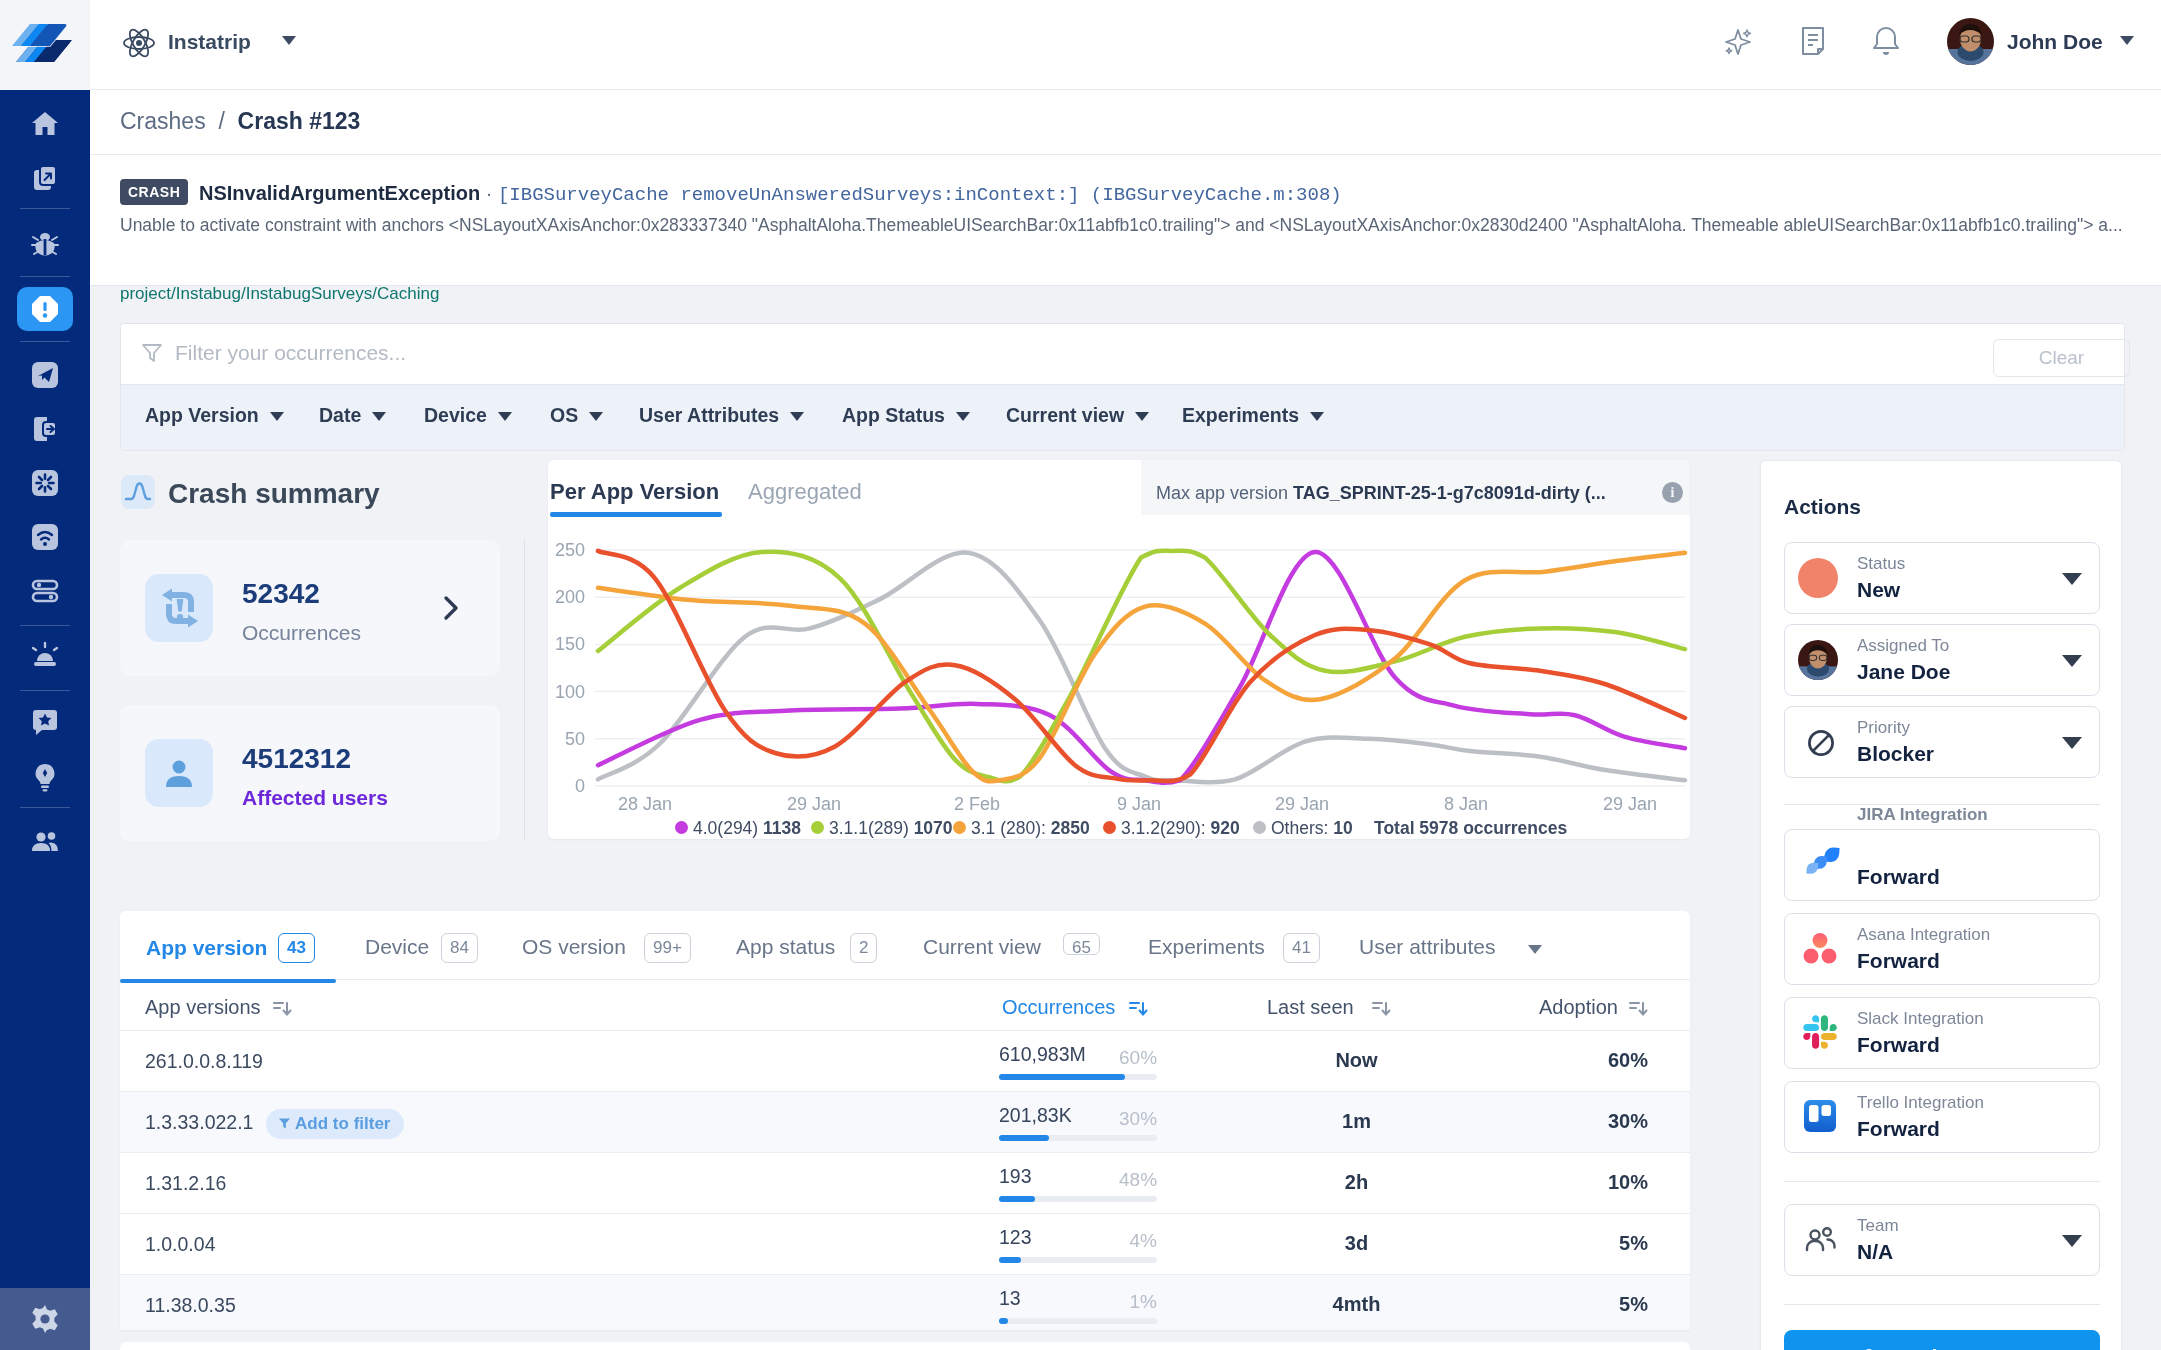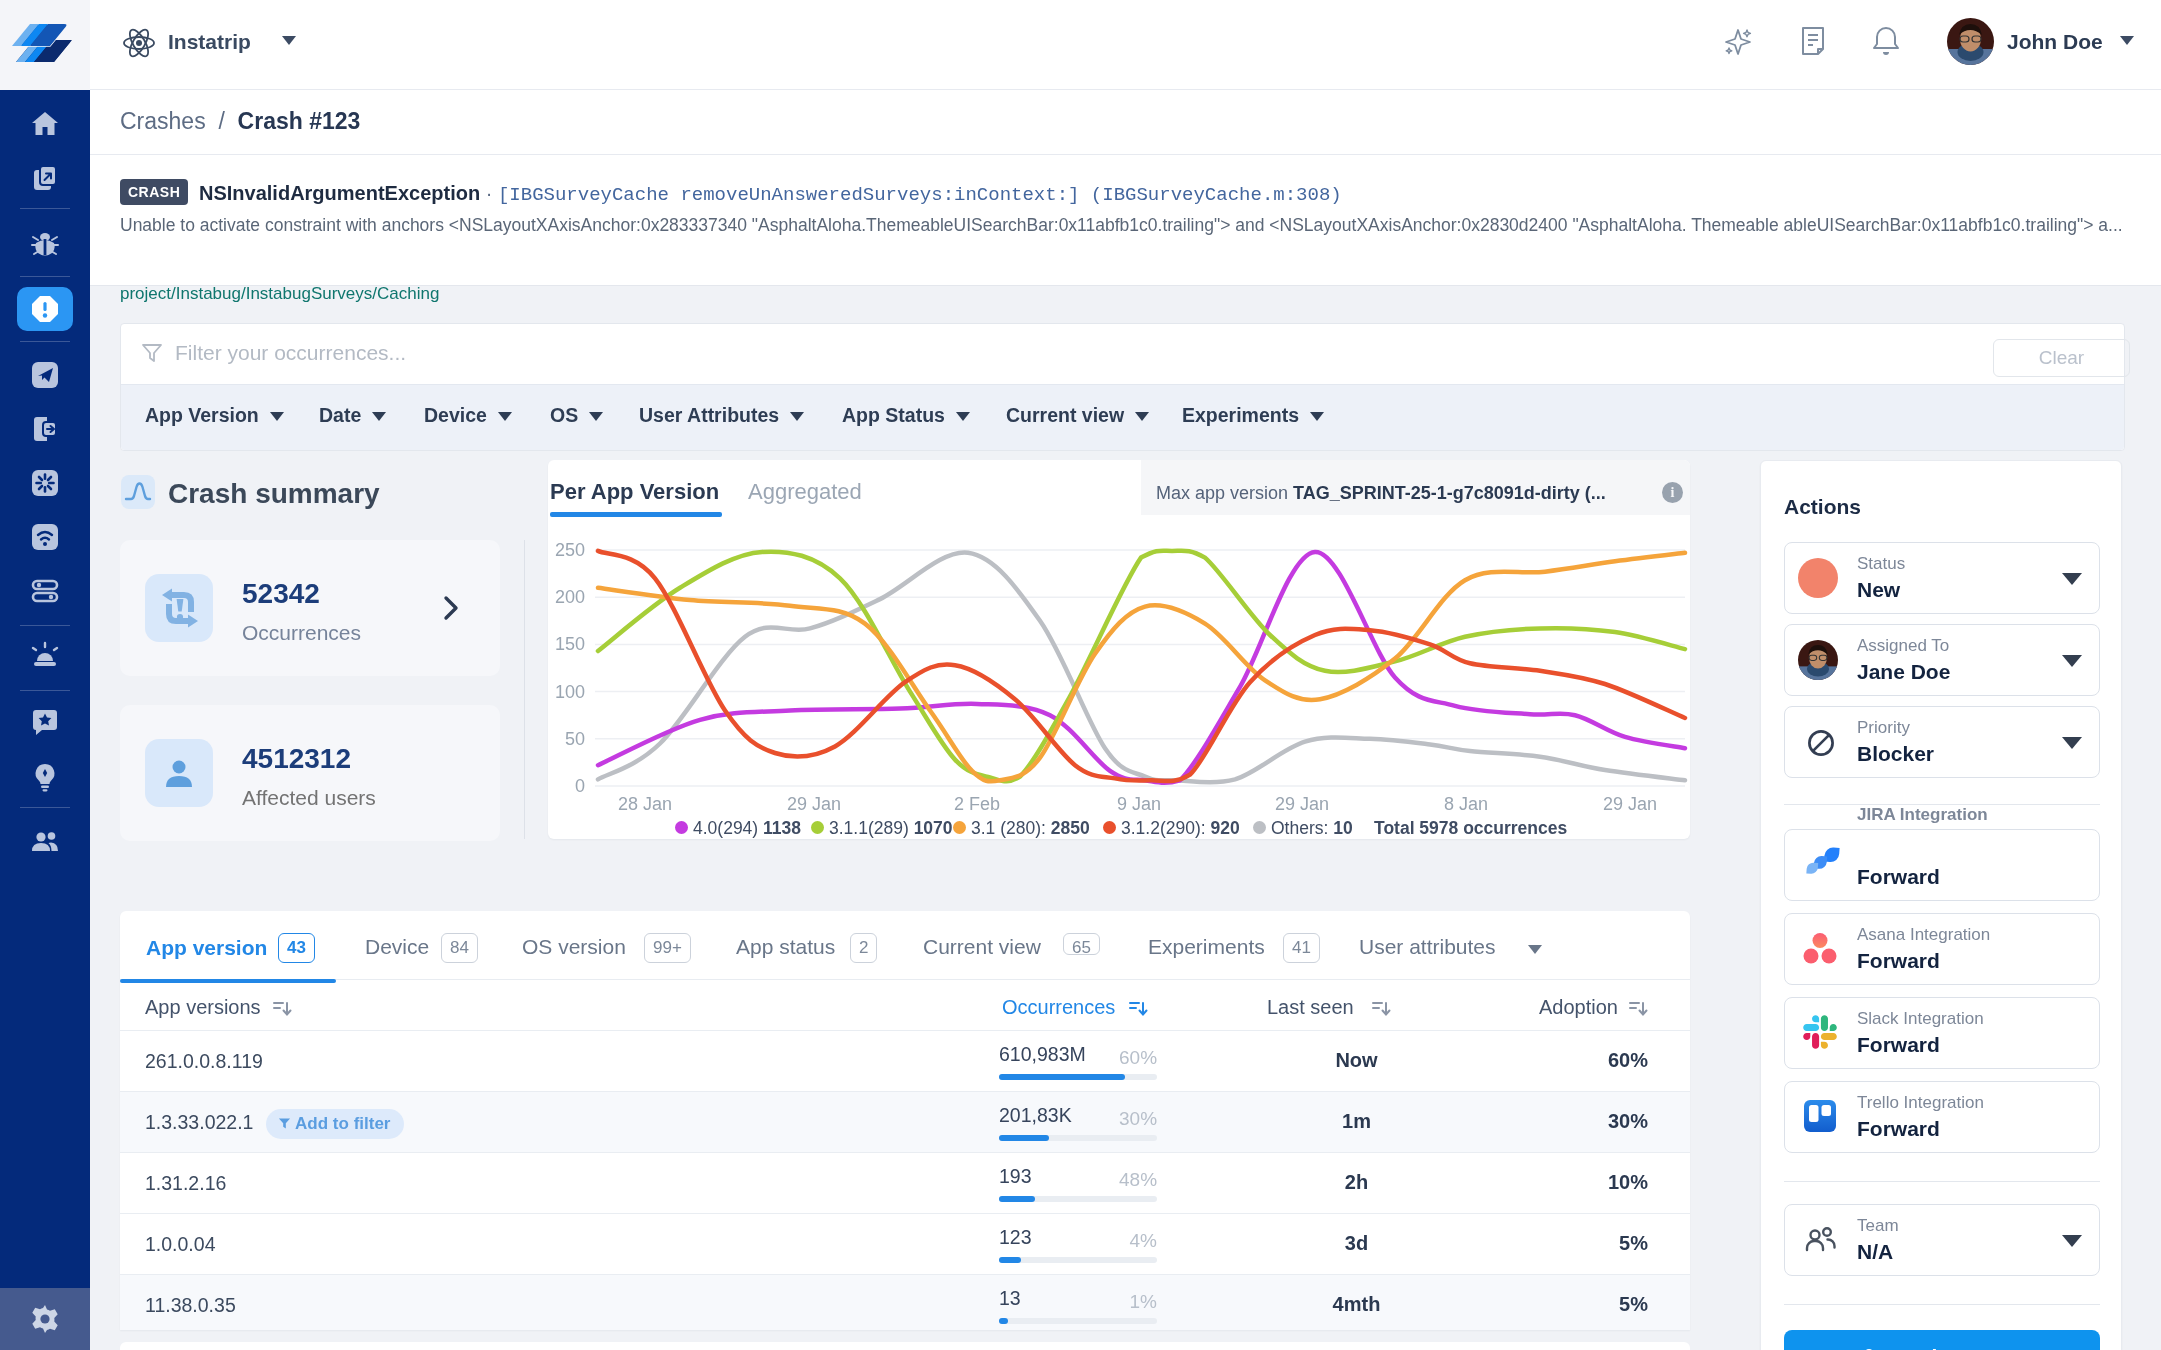--- a/index.html
+++ b/index.html
@@ -219,21 +219,21 @@
     <path d="M8 4 l10 10 -10 10"></path>
   </svg>
 
 <div class="abs" style="left:120px;top:705px;width:380px;height:136px;background:#f6f7fa;border-radius:10px;"></div>
 <div class="abs" style="left:145px;top:739px;width:68px;height:68px;background:#d9e8fa;border-radius:14px;"></div>
 <svg class="abs" style="left:159px;top:753px;" width="40" height="40" viewBox="0 0 40 40" fill="#5e9fdd">
     <circle cx="20" cy="14" r="6.5"></circle>
     <path d="M7 34 q0 -11 13 -11 t13 11 Z"></path>
   </svg>
 <div class="abs" style="left:242px;top:743px;font-size:28px;font-weight:bold;color:#1c3d7a;">4512312</div>
-<div class="abs" style="left:242px;top:786px;font-size:21px;color:#737373;">Affected users</div>
+<div class="abs" style="left:242px;top:786px;font-size:21px;color:#6d28d9;font-weight:bold;">Affected users</div>
 
 <div class="abs" style="left:524px;top:540px;width:1px;height:299px;background:#dde1e8;"></div>
 
 <div class="abs" style="left:548px;top:460px;width:1142px;height:379px;background:#fff;border-radius:6px;box-shadow:0 1px 2px rgba(20,30,60,.05);"></div>
 <div class="abs" style="left:1141px;top:460px;width:549px;height:55px;background:#f5f6f8;border-radius:0 6px 0 0;"></div>
 <div class="abs m" style="left:550px;top:479px;font-size:22px;font-weight:bold;color:#2b3a52;">Per App Version</div>
 <div class="abs" style="left:748px;top:479px;font-size:22px;color:#9ba6b4;">Aggregated</div>
 <div class="abs" style="left:550px;top:512px;width:172px;height:5px;background:#2287e6;border-radius:2px;"></div>
 <div class="abs" style="left:1156px;top:483px;font-size:18px;color:#55637a;">Max app version <b style="color:#2b3a52;">TAG_SPRINT-25-1-g7c8091d-dirty (...</b></div>
 <div class="abs" style="left:1662px;top:482px;width:21px;height:21px;background:#98a2ae;border-radius:50%;color:#f5f6f8;font-size:14px;font-weight:bold;text-align:center;line-height:21px;font-family:'Liberation Serif',serif;">i</div>

